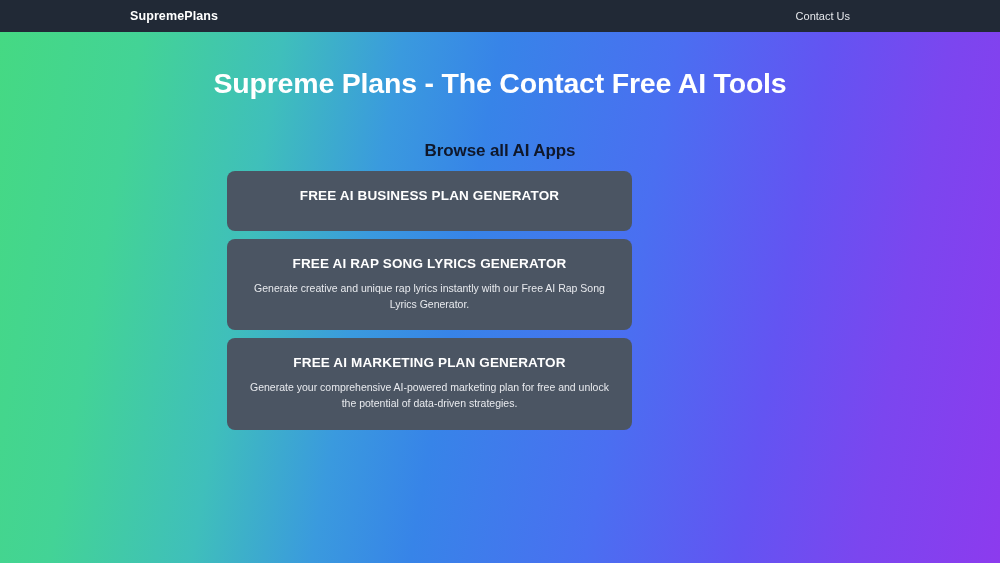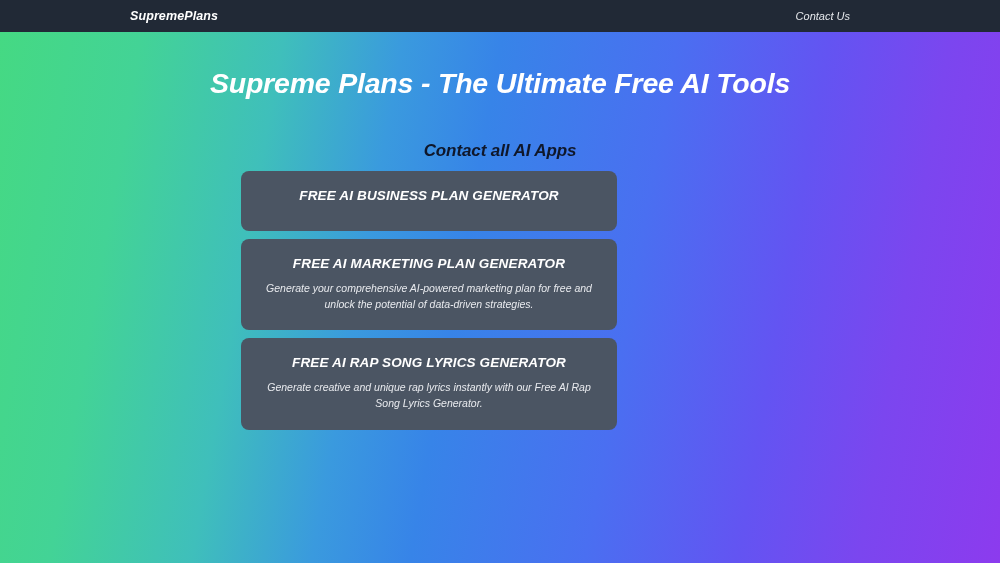--- a/index.html
+++ b/index.html
@@ -1,16 +1,16 @@
 <!DOCTYPE html>
 <html><head>
 <meta charset="utf-8">
 <title>Supreme Plans</title>
 <style>
-  * { box-sizing: border-box; margin: 0; padding: 0; font-style: italic; }
+  * { box-sizing: border-box; margin: 0; padding: 0; }
 
   html, body {
     width: 1000px;
     height: 563px;
     overflow: hidden;
   }
 
   body {
     font-family: "Liberation Sans", sans-serif;
     background: #ffffff;
@@ -109,22 +109,22 @@
     font-size: 17px;
     font-weight: bold;
     color: #0f172a;
     letter-spacing: -0.1px;
   }
 
   
   .card-list {
     position: absolute;
     top: 139px;
-    left: 241px;
-    width: 376px;
+    left: 227px;
+    width: 405px;
     display: flex;
     flex-direction: column;
     gap: 8px;
     border-radius: 19px;
   }
 
   .card {
     background: #4b5563;
     border-radius: 8px;
     padding: 17px 18px 18px 18px;
@@ -160,37 +160,37 @@
 
   <nav class="navbar">
     <a class="nav-brand" href="#">SupremePlans</a>
     <div class="nav-links">
       <a class="nav-link" href="#">Contact Us</a>
     </div>
   </nav>
 
   <section class="hero">
 
-    <h1 class="hero-title">Supreme Plans - The Ultimate Free AI Tools</h1>
+    <h1 class="hero-title">Supreme Plans - The Contact Free AI Tools</h1>
 
-    <h2 class="section-title">Contact all AI Apps</h2>
+    <h2 class="section-title">Browse all AI Apps</h2>
 
     <div class="card-list">
 
       <a class="card" href="#">
         <span class="card-title">FREE AI BUSINESS PLAN GENERATOR</span>
       </a>
 
 
       <a class="card" href="#">
-        <span class="card-title">FREE AI MARKETING PLAN GENERATOR</span>
-        <span class="card-desc">Generate your comprehensive AI-powered marketing plan for free and unlock the potential of data-driven strategies.</span>
+        <span class="card-title">FREE AI RAP SONG LYRICS GENERATOR</span>
+        <span class="card-desc">Generate creative and unique rap lyrics instantly with our Free AI Rap Song Lyrics Generator.</span>
       </a>
 
       <a class="card" href="#">
-        <span class="card-title">FREE AI RAP SONG LYRICS GENERATOR</span>
-        <span class="card-desc">Generate creative and unique rap lyrics instantly with our Free AI Rap Song Lyrics Generator.</span>
+        <span class="card-title">FREE AI MARKETING PLAN GENERATOR</span>
+        <span class="card-desc">Generate your comprehensive AI-powered marketing plan for free and unlock the potential of data-driven strategies.</span>
       </a>
 
     </div>
   </section>
 
 </div>
 
 </body></html>

